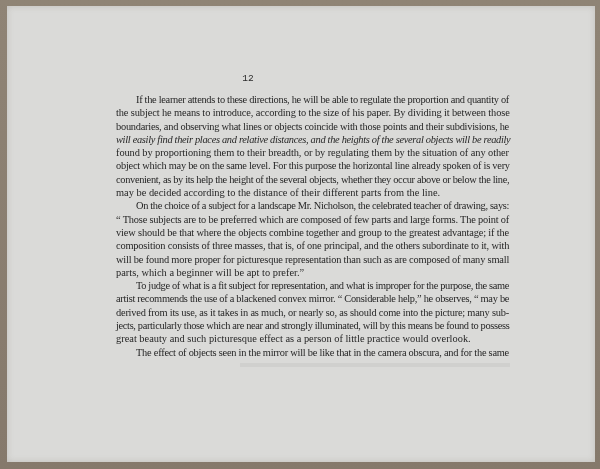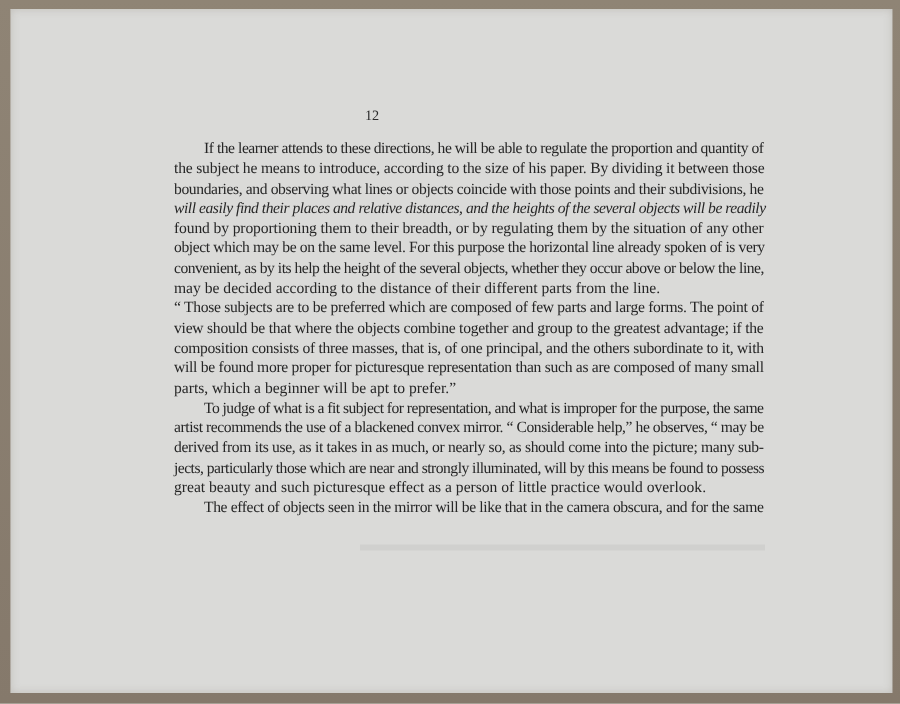--- a/index.html
+++ b/index.html
@@ -12,21 +12,21 @@
     position: absolute; left: 0; top: 0; width: 600px; height: 469px;
     background: linear-gradient(180deg, #8f8475 0%, #85796b 100%);
   }
   .paper {
     position: absolute; left: 7px; top: 6px; width: 588px; height: 456px;
     background: #dadad8;
     box-shadow: inset 0 0 6px rgba(120,110,95,0.25);
   }
   .page-number {
     position: absolute; left: 0; top: 73px; width: 496px; text-align: center;
-    font-family: Liberation Serif, serif; font-size: 9.5px; color: #2a2a2a;
+    font-family: Liberation Mono, monospace; font-size: 9.5px; color: #2a2a2a;
   }
   .body-text {
     position: absolute; left: 116px; top: 93px; width: 393px;
     font-family: "Liberation Serif", serif; font-size: 10.4px; line-height: 13.3px;
     color: #262626;
   }
   .para { margin: 0; text-align: justify; text-indent: 20px; }
   .line { display: block; text-align: justify; text-align-last: justify; white-space: nowrap; }
   .line.last { text-align-last: left; }
   .line.indent { padding-left: 20px; }
@@ -48,20 +48,21 @@
     <span class="line indent" style="display: block; letter-spacing: -0.304px;">If the learner attends to these directions, he will be able to regulate the proportion and quantity of</span>
     <span class="line" style="display: block; letter-spacing: -0.119px;">the subject he means to introduce, according to the size of his paper.   By dividing it between those</span>
     <span class="line" style="display: block; letter-spacing: -0.248px;">boundaries, and observing what lines or objects coincide with those points and their subdivisions, he</span>
     <span class="line" style="display: block; letter-spacing: -0.306px; font-style: italic;">will easily find their places and relative distances, and the heights of the several objects will be readily</span>
     <span class="line" style="display: block; letter-spacing: -0.082px;">found by proportioning them to their breadth, or by regulating them by the situation of any other</span>
     <span class="line" style="display: block; letter-spacing: -0.252px;">object which may be on the same level.   For this purpose the horizontal line already spoken of is very</span>
     <span class="line" style="display: block; letter-spacing: -0.324px;">convenient, as by its help the height of the several objects, whether they occur above or below the line,</span>
     <span class="line last" style="display: block;">may be decided according to the distance of their different parts from the line.</span>
   </p>
   <p class="para" style="text-indent:0">
+    <span class="line indent" style="display: block; letter-spacing: -0.337px;">On the choice of a subject for a landscape Mr. Nicholson, the celebrated teacher of drawing, says:</span>
     <span class="line" style="display: block; letter-spacing: -0.19px;">“ Those subjects are to be preferred which are composed of few parts and large forms.   The point of</span>
     <span class="line" style="display: block; letter-spacing: -0.163px;">view should be that where the objects combine together and group to the greatest advantage; if the</span>
     <span class="line" style="display: block; letter-spacing: -0.184px;">composition consists of three masses, that is, of one principal, and the others subordinate to it, with</span>
     <span class="line" style="display: block; letter-spacing: -0.188px;">will be found more proper for picturesque representation than such as are composed of many small</span>
     <span class="line last" style="display: block;">parts, which a beginner will be apt to prefer.”</span>
   </p>
   <p class="para" style="text-indent:0">
     <span class="line indent" style="display: block; letter-spacing: -0.35px;">To judge of what is a fit subject for representation, and what is improper for the purpose, the same</span>
     <span class="line" style="display: block; letter-spacing: -0.287px;">artist recommends the use of a blackened convex mirror.   “ Considerable help,” he observes, “ may be</span>
     <span class="line" style="display: block; letter-spacing: -0.216px;">derived from its use, as it takes in as much, or nearly so, as should come into the picture; many sub-</span>

